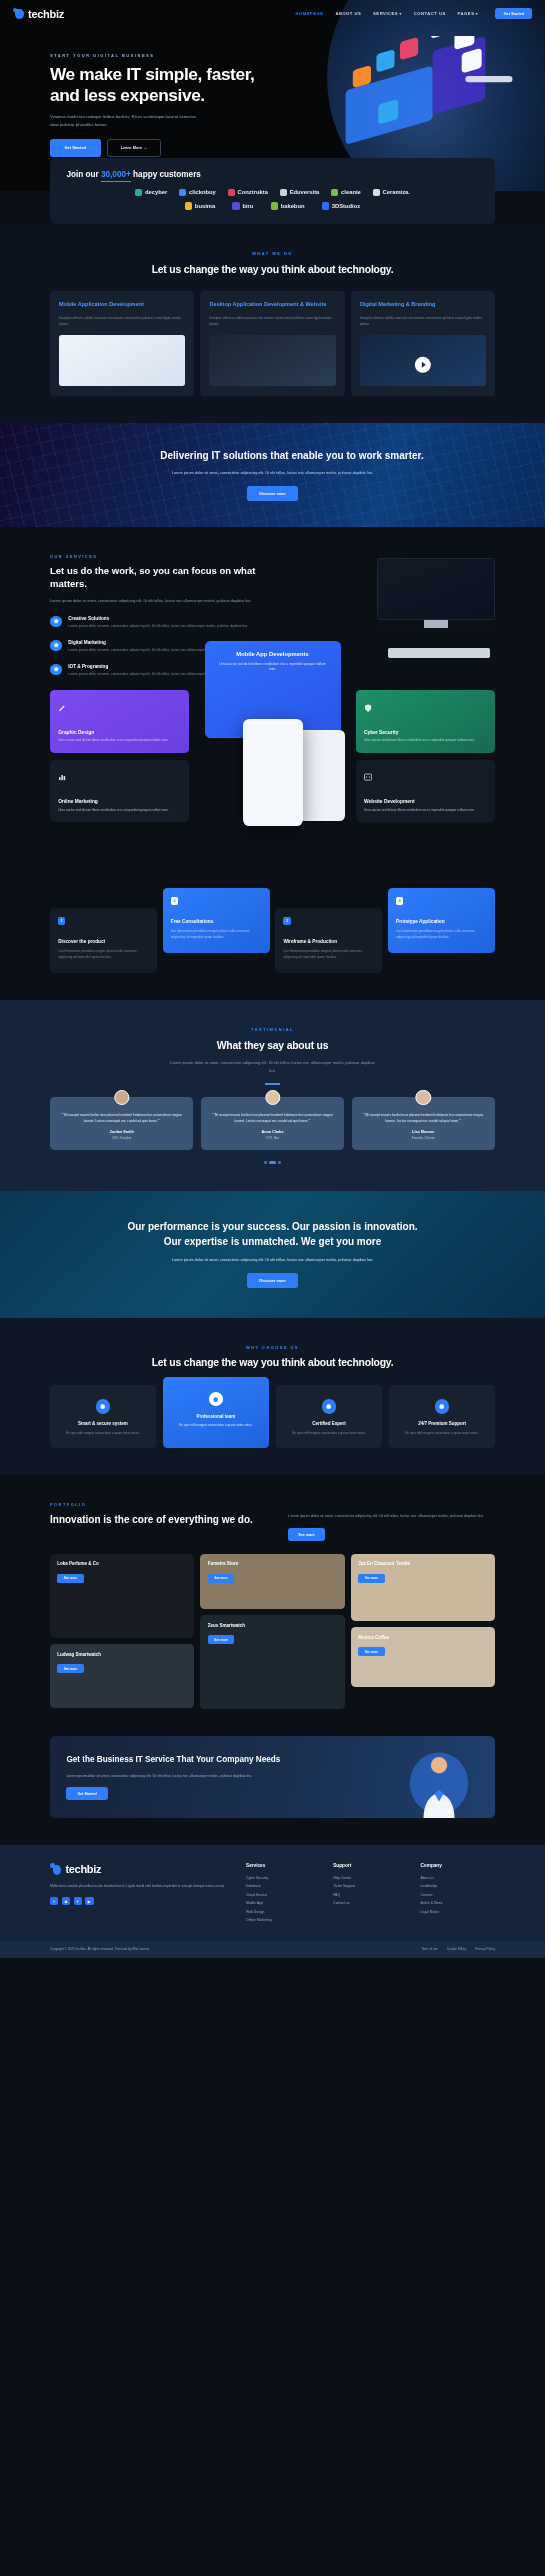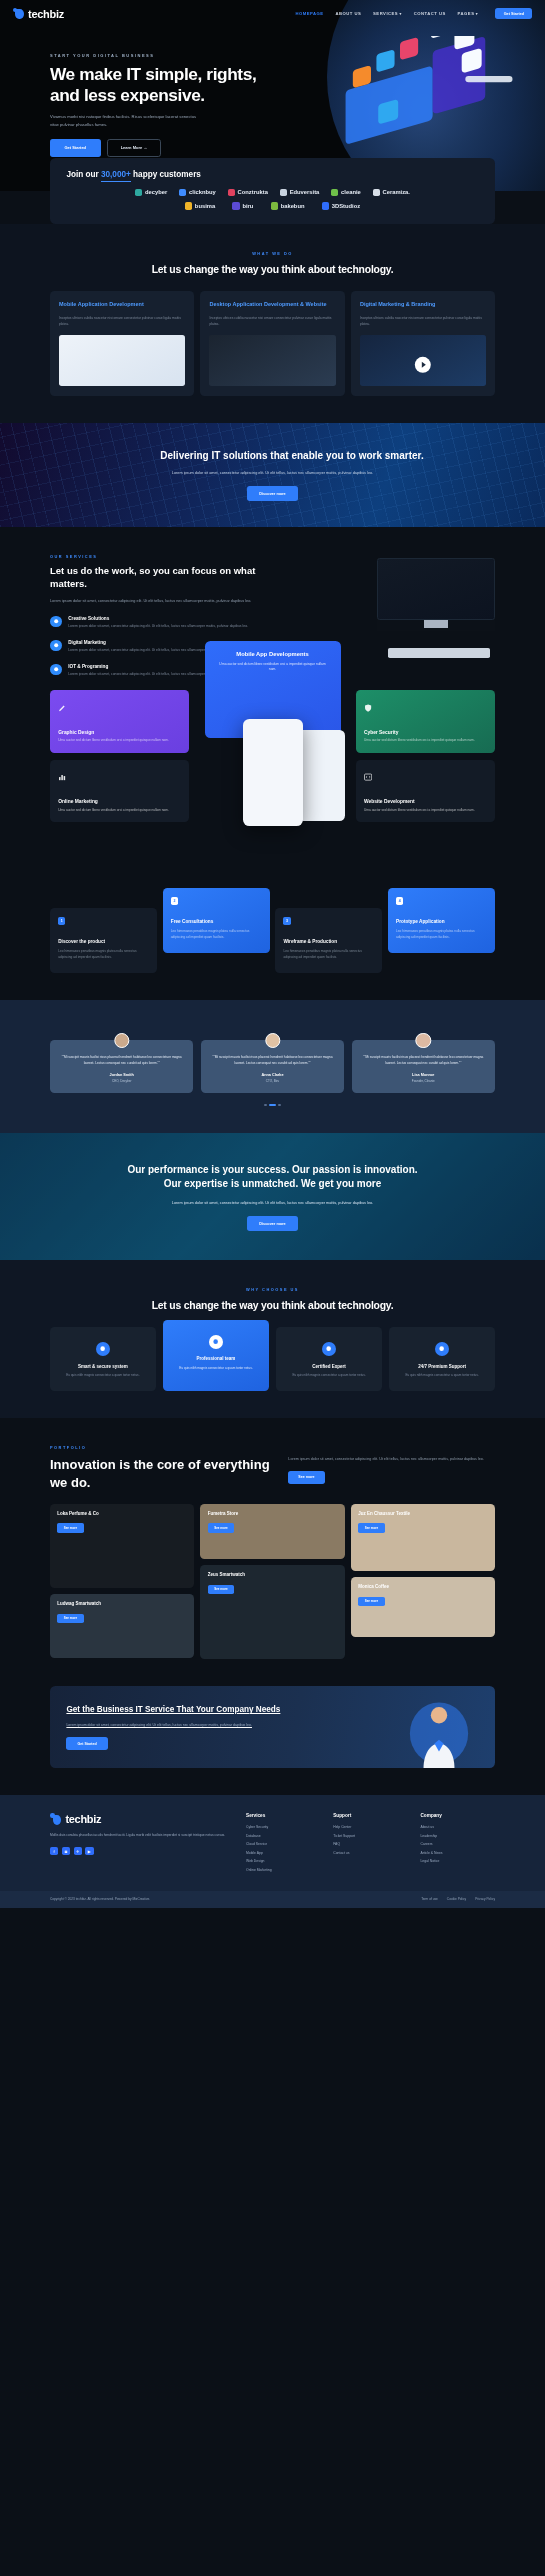--- a/index.html
+++ b/index.html
@@ -186,32 +186,32 @@
   .wcard.hot { background:linear-gradient(160deg,#2f7dfb,#1f63e0); margin-top:-7.3px; padding-bottom:19px; }
   .wic { width:14.5px; height:14.5px; border-radius:50%; background:#2f7dfb; margin:0 auto 7.3px; display:flex; align-items:center; justify-content:center; }
   .wcard.hot .wic { background:#fff; }
   .wcard h4 { font-size:4.5px; font-weight:700; }
   .wcard p { font-size:3.1px; line-height:1.85; color:#78859a; margin-top:4.5px; }
   .wcard.hot p { color:rgba(255,255,255,.8); }
 
   
   .port { background:#0b1017; padding:27px 0; }
   .port-head { display:flex; padding:0 50px; gap:14.5px; align-items:flex-start; }
-  .port-head h2 { font-size:13px; font-weight:700; line-height:1.35; margin-top:6.4px; }
+  .port-head h2 { font-size:10px; font-weight:700; line-height:1.35; margin-top:6.4px; }
   .port-head p { font-size:3.7px; line-height:1.9; color:#8e9bab; }
   .btn-more { background:#2f7dfb; color:#fff; font-size:3.6px; font-weight:600; padding:4.5px 10px; border-radius:2.7px; border:none; margin-top:8.2px; }
   .masonry { display:flex; gap:6.4px; padding:0 50px; margin-top:12.7px; }
   .mcol { flex:1; display:flex; flex-direction:column; gap:6.4px; }
   .pitem { border-radius:4.5px; overflow:hidden; position:relative; }
   .pcap { position:absolute; left:7.3px; top:7.3px; right:7.3px; }
   .pcap h5 { font-size:4.5px; font-weight:700; color:#fff; }
   .pbtn { background:#2f7dfb; color:#fff; font-size:3px; font-weight:600; padding:2.7px 6.4px; border-radius:1.8px; border:none; margin-top:4.5px; }
 
   
-  .cta { background:#0b1017; padding:0 50px 27px;text-decoration:underline; }
+  .cta { background:#0b1017; padding:0 50px 27px; }
   .cta-box {
     background:linear-gradient(100deg,#16233a 0%,#1b3050 55%,#1e3f6e 100%);
     border-radius:5.5px; padding:18px 16.4px; position:relative; overflow:hidden; min-height:71px;
   }
   .cta-box h2 { font-size:8.2px; font-weight:700; line-height:1.45; width:218px; }
   .cta-box p { font-size:3.5px; line-height:1.85; color:#9fb0c6; margin-top:6.4px; width:195px; }
   .btn-cta { background:#2f7dfb; color:#fff; font-size:3.6px; font-weight:600; padding:4.5px 11px; border-radius:2.7px; border:none; margin-top:8.2px; }
   .cta-person { position:absolute; right:23.6px; bottom:0; width:64px; height:71px; }
 
   
@@ -266,21 +266,21 @@
           <rect x="94" y="-28" width="24" height="24" rx="4" fill="#eef4fb"></rect>
           <rect x="120" y="-6" width="22" height="22" rx="4" fill="#f7fbff"></rect>
           <rect x="128" y="22" width="22" height="22" rx="4" fill="#f7fbff"></rect>
           <rect x="36" y="52" width="22" height="22" rx="4" fill="#2fa8f0"></rect>
         </g>
         <rect x="150" y="44" width="52" height="7" rx="3.5" fill="#e8eef7" opacity=".9"></rect>
       </svg>
     </div>
     <div class="hero-inner">
       <div class="eyebrow">START YOUR DIGITAL BUSINESS</div>
-      <h1>We make IT simple, rights, and less expensive.</h1>
+      <h1>We make IT simple, faster, and less expensive.</h1>
       <p>Vivamus morbi nisi natoque finibus facilisis. Risus scelerisque lacerat senectus vitae pulvinar phasellus fames.</p>
       <div class="hero-btns">
         <button class="btn-pri">Get Started</button>
         <button class="btn-sec">Learn More →</button>
       </div>
     </div>
   </div>
 
   <div class="customers">
     <div class="cust-title">
@@ -481,20 +481,26 @@
         </div>
         <div class="step alt">
           <div class="num">4</div>
           <h4>Prototype Application</h4>
           <p>Leo himenaeos penatibus magnis platea nulla senectus adipiscing ad imperdiet quam facilisis.</p>
         </div>
       </div>
   </div>
 
   <div class="testi">
+    <div class="sec-head">
+      <div class="kicker">TESTIMONIAL</div>
+      <h2>What they say about us</h2>
+      <p>Lorem ipsum dolor sit amet, consectetur adipiscing elit. Ut elit tellus, luctus nec ullamcorper mattis, pulvinar dapibus leo.</p>
+      <div class="divider"></div>
+    </div>
     <div class="tcards" id="tcards">
         <div class="tcard">
           <div class="tavatar" style="background:#caa98c"></div>
           <q>"Mi suscipit mauris facilisi risus placerat hendrerit habitasse leo consectetuer magna laoreet. Lectus consequat nec curabit ad quis lorem."</q>
           <div class="tname">Jordan Smith</div>
           <div class="trole">CEO, Decyber</div>
         </div>
         <div class="tcard">
           <div class="tavatar" style="background:#e0c2a4"></div>
           <q>"Mi suscipit mauris facilisi risus placerat hendrerit habitasse leo consectetuer magna laoreet. Lectus consequat nec curabit ad quis lorem."</q>

